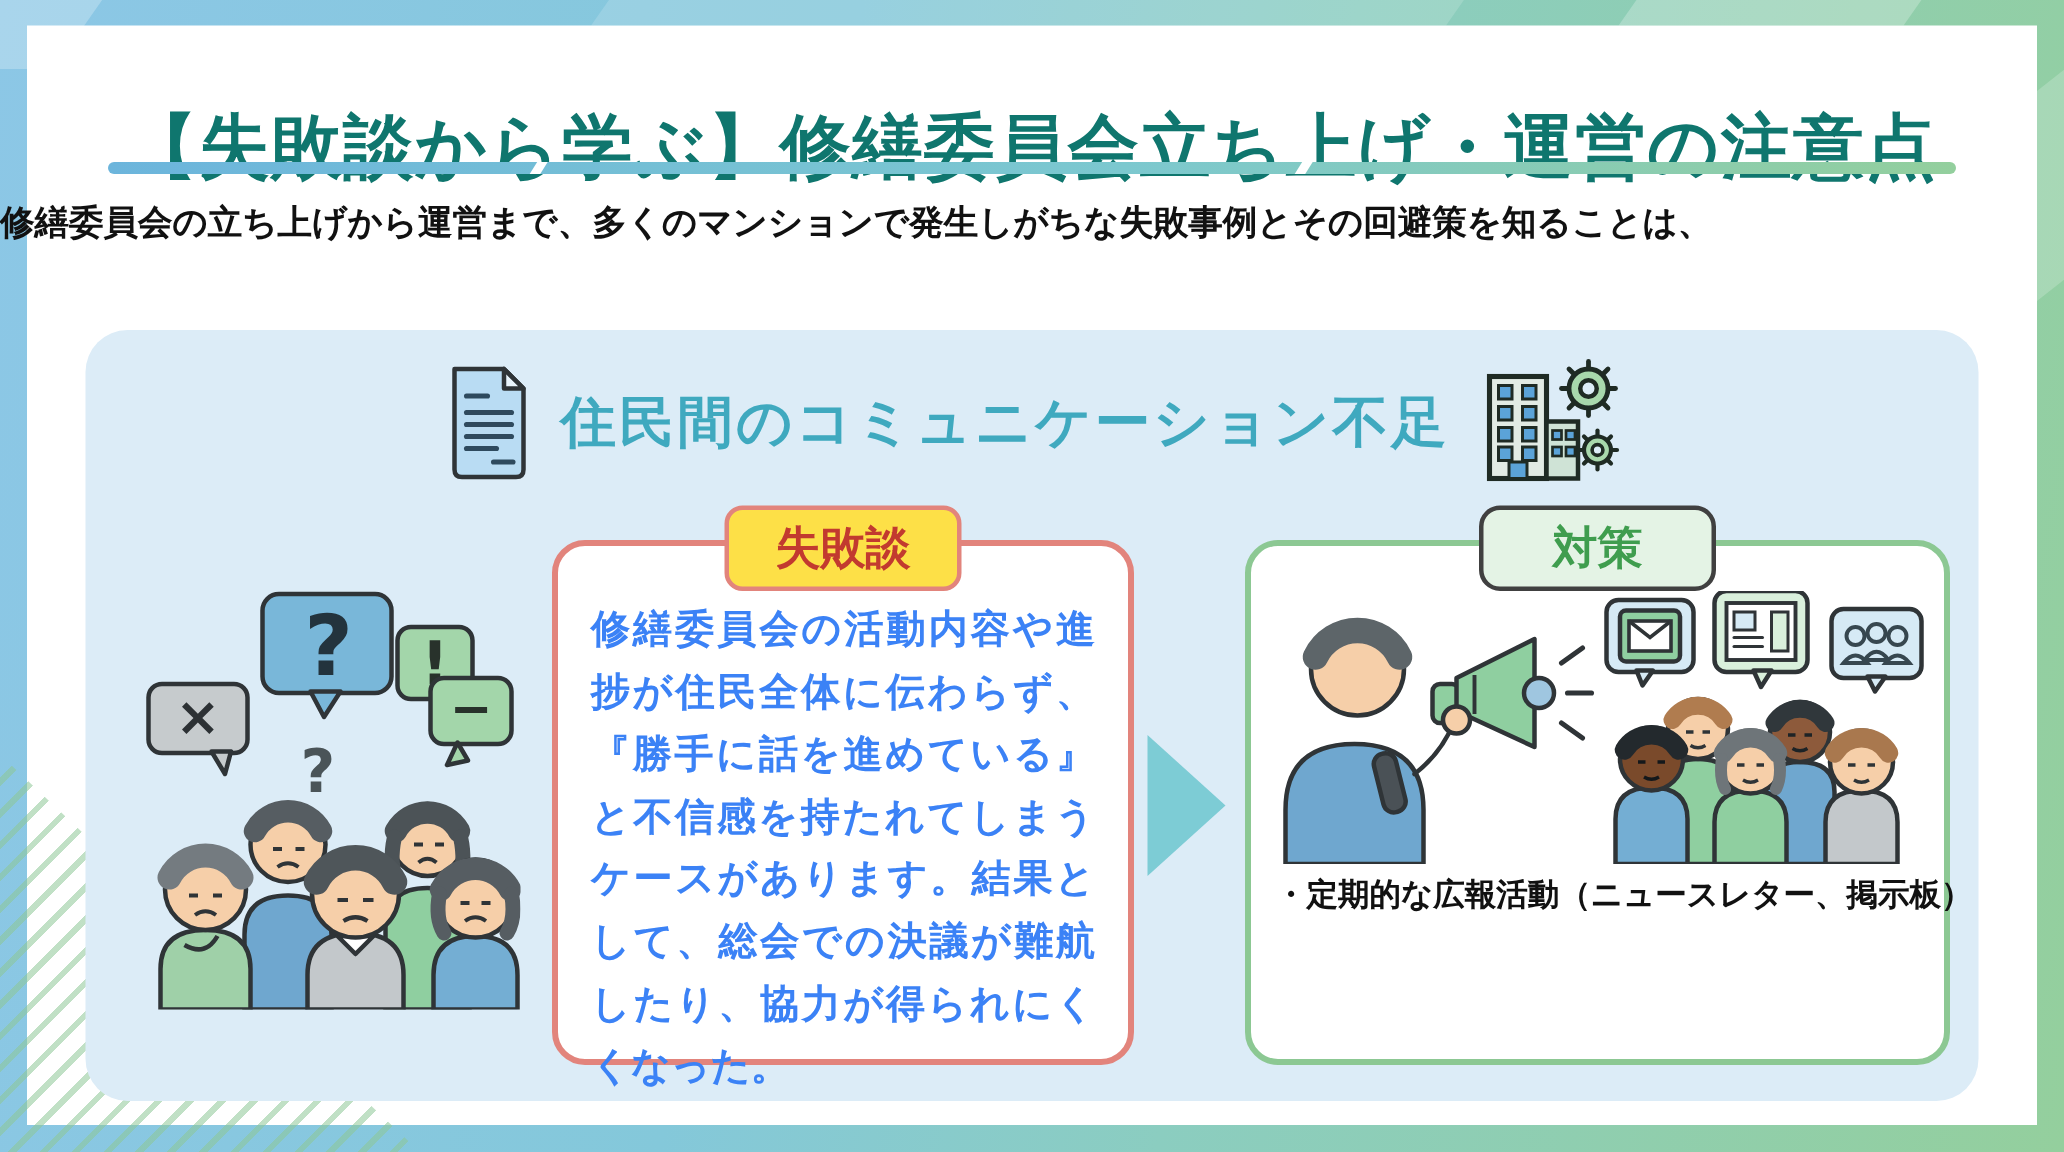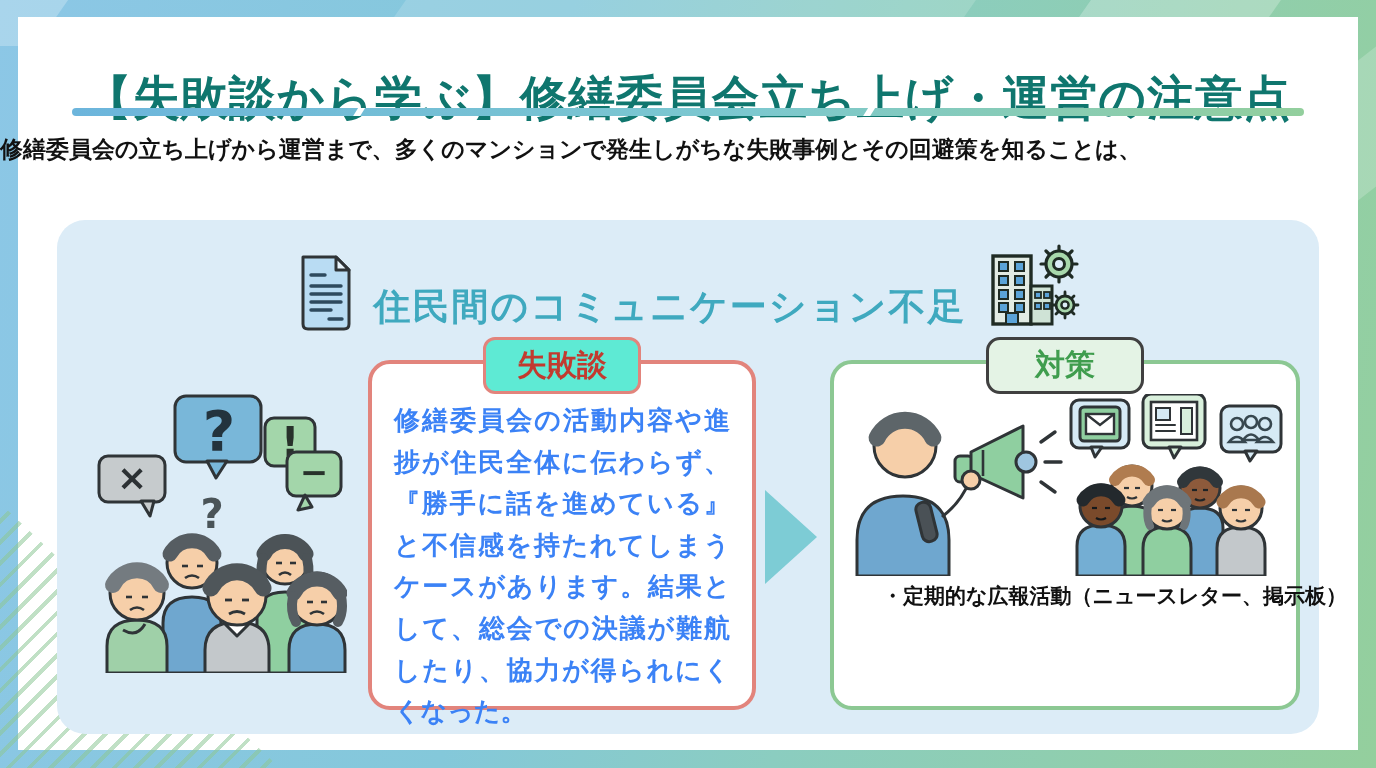--- a/index.html
+++ b/index.html
@@ -30,29 +30,29 @@
   .title-underline .slash{position:absolute;top:-3px;width:7px;height:16px;background:#ffffff;transform:skewX(-32deg);}
   .title-underline .s1{left:283px;} .title-underline .s2{left:793px;}
   .subtitle{
     position:absolute;top:133px;left:0;width:100%;z-index:2;
     font-size:23px;font-weight:700;color:#111;line-height:1.42;
   }
   .panel{
     position:absolute;left:57px;top:220px;width:1262px;height:514px;z-index:2;
     background:#dcecf7;border-radius:28px;
   }
-  .panel-header{position:absolute;top:12px;left:0;width:100%;height:100px;display:flex;align-items:flex-end;justify-content:center;gap:19px;}
+  .panel-header{position:absolute;top:12px;left:0;width:100%;height:100px;display:flex;align-items:center;justify-content:center;gap:19px;}
   .section-heading{font-size:37px;font-weight:900;color:#3fa9bf;letter-spacing:2px;white-space:nowrap;}
   .fail-box{
     position:absolute;left:311px;top:140px;width:388px;height:350px;background:#fff;
     border:4px solid #e2847c;border-radius:22px;box-sizing:border-box;
   }
   .fail-badge{
     position:absolute;top:-27px;left:50%;transform:translateX(-50%);
-    background:#5eead4;border:3px solid #e2847c;border-radius:12px;
+    background:#fde047;border:3px solid #e2847c;border-radius:12px;
     padding:5px 31px;font-size:30px;font-weight:900;color:#c23a2f;white-space:nowrap;
   }
   .fail-body{
     padding:36px 22px 0 22px;font-size:26px;font-weight:700;color:#3b82f6;line-height:1.6;
     text-align:justify;
   }
   .flow-arrow{
     position:absolute;left:708px;top:270px;width:0;height:0;
     border-top:47px solid transparent;border-bottom:47px solid transparent;
     border-left:52px solid #7dccd5;
@@ -61,21 +61,21 @@
     position:absolute;left:773px;top:140px;width:470px;height:350px;background:#fff;
     border:4px solid #8cc893;border-radius:22px;box-sizing:border-box;
   }
   .good-badge{
     position:absolute;top:-27px;left:50%;transform:translateX(-50%);
     background:#e4f3e5;border:3px solid #404040;border-radius:14px;
     padding:5px 46px;font-size:30px;font-weight:900;color:#3f9d4e;white-space:nowrap;
   }
   .good-illus{display:flex;justify-content:center;align-items:flex-end;gap:4px;height:188px;margin-top:24px;}
   .good-bullets{list-style:none;margin:4px 0 0 0;padding:0 12px 0 16px;}
-  .good-bullets li{font-size:21px;font-weight:700;color:#111;line-height:1.6;white-space:nowrap;margin-left:32px;}
+  .good-bullets li{font-size:21px;font-weight:700;color:#111;line-height:1.6;white-space:nowrap;}
   .left-illus{position:absolute;left:22px;top:158px;}
   svg .outline{stroke:#2f3437;stroke-width:3;stroke-linejoin:round;stroke-linecap:round;}
   svg text{font-family:"DejaVu Sans",sans-serif;}
 </style>
 </head>
 <body>
 
 <div class="deco d1"></div>
 <div class="deco d2"></div>
 <div class="deco d3"></div>

